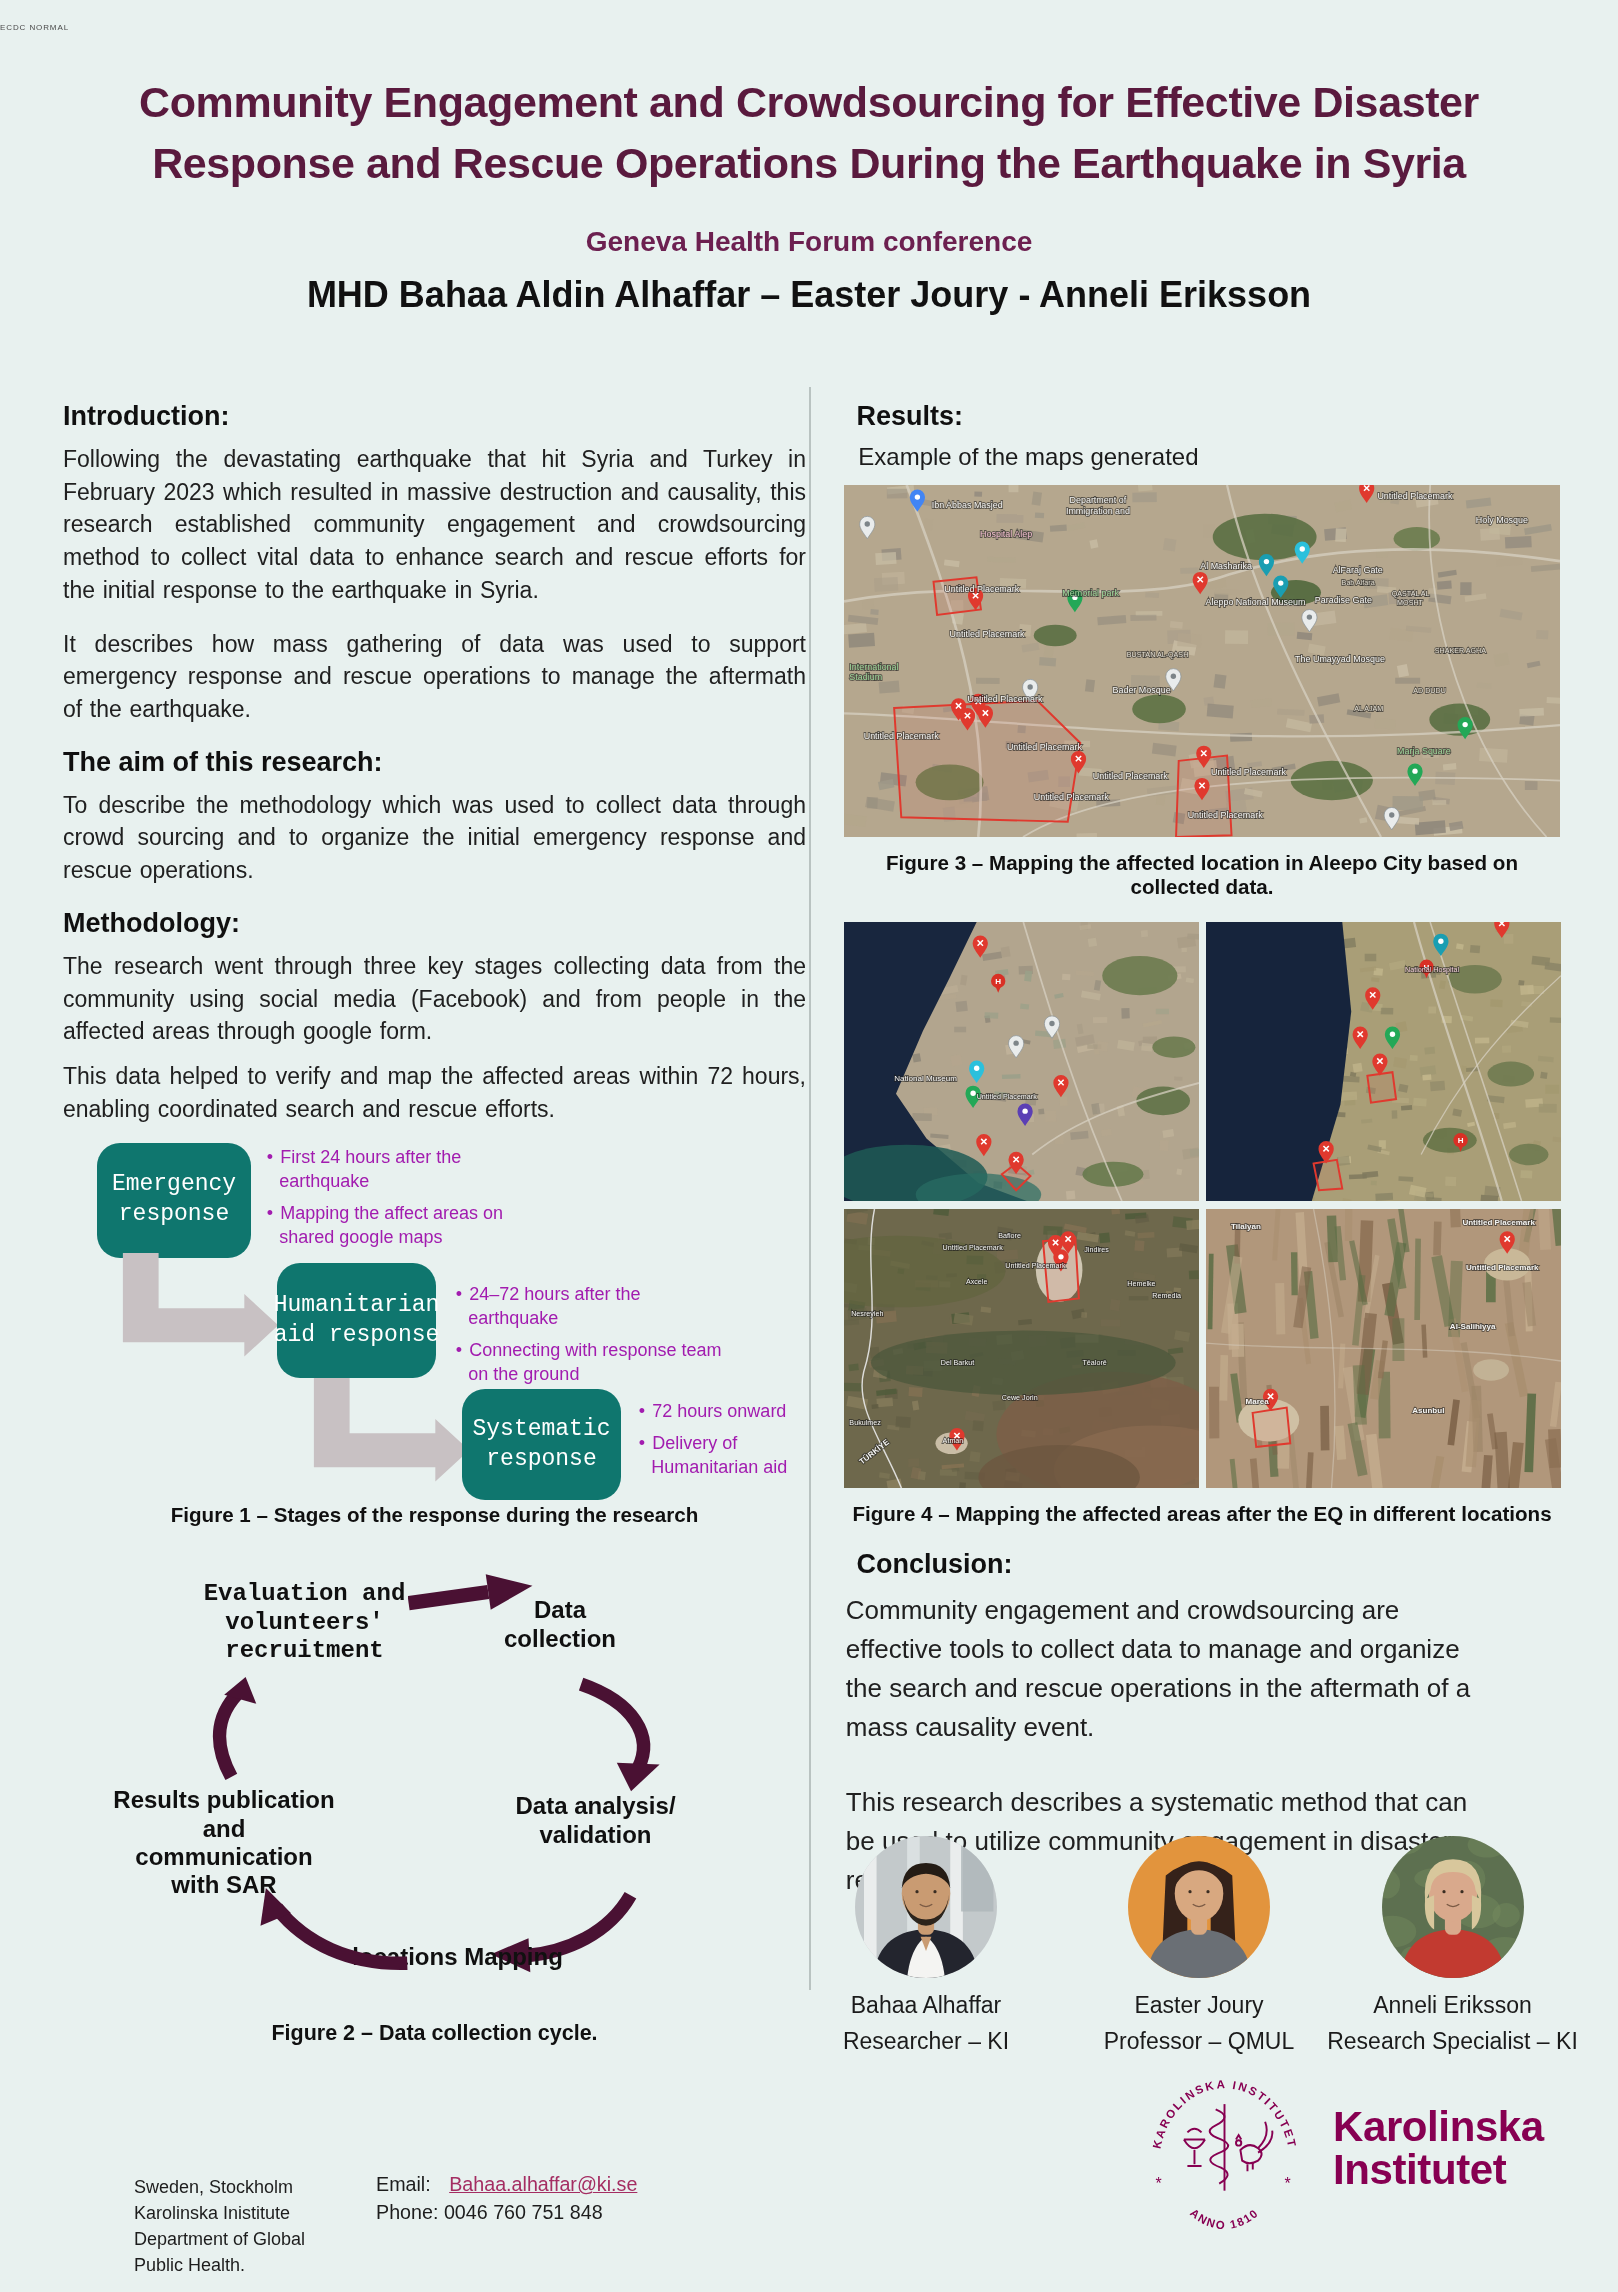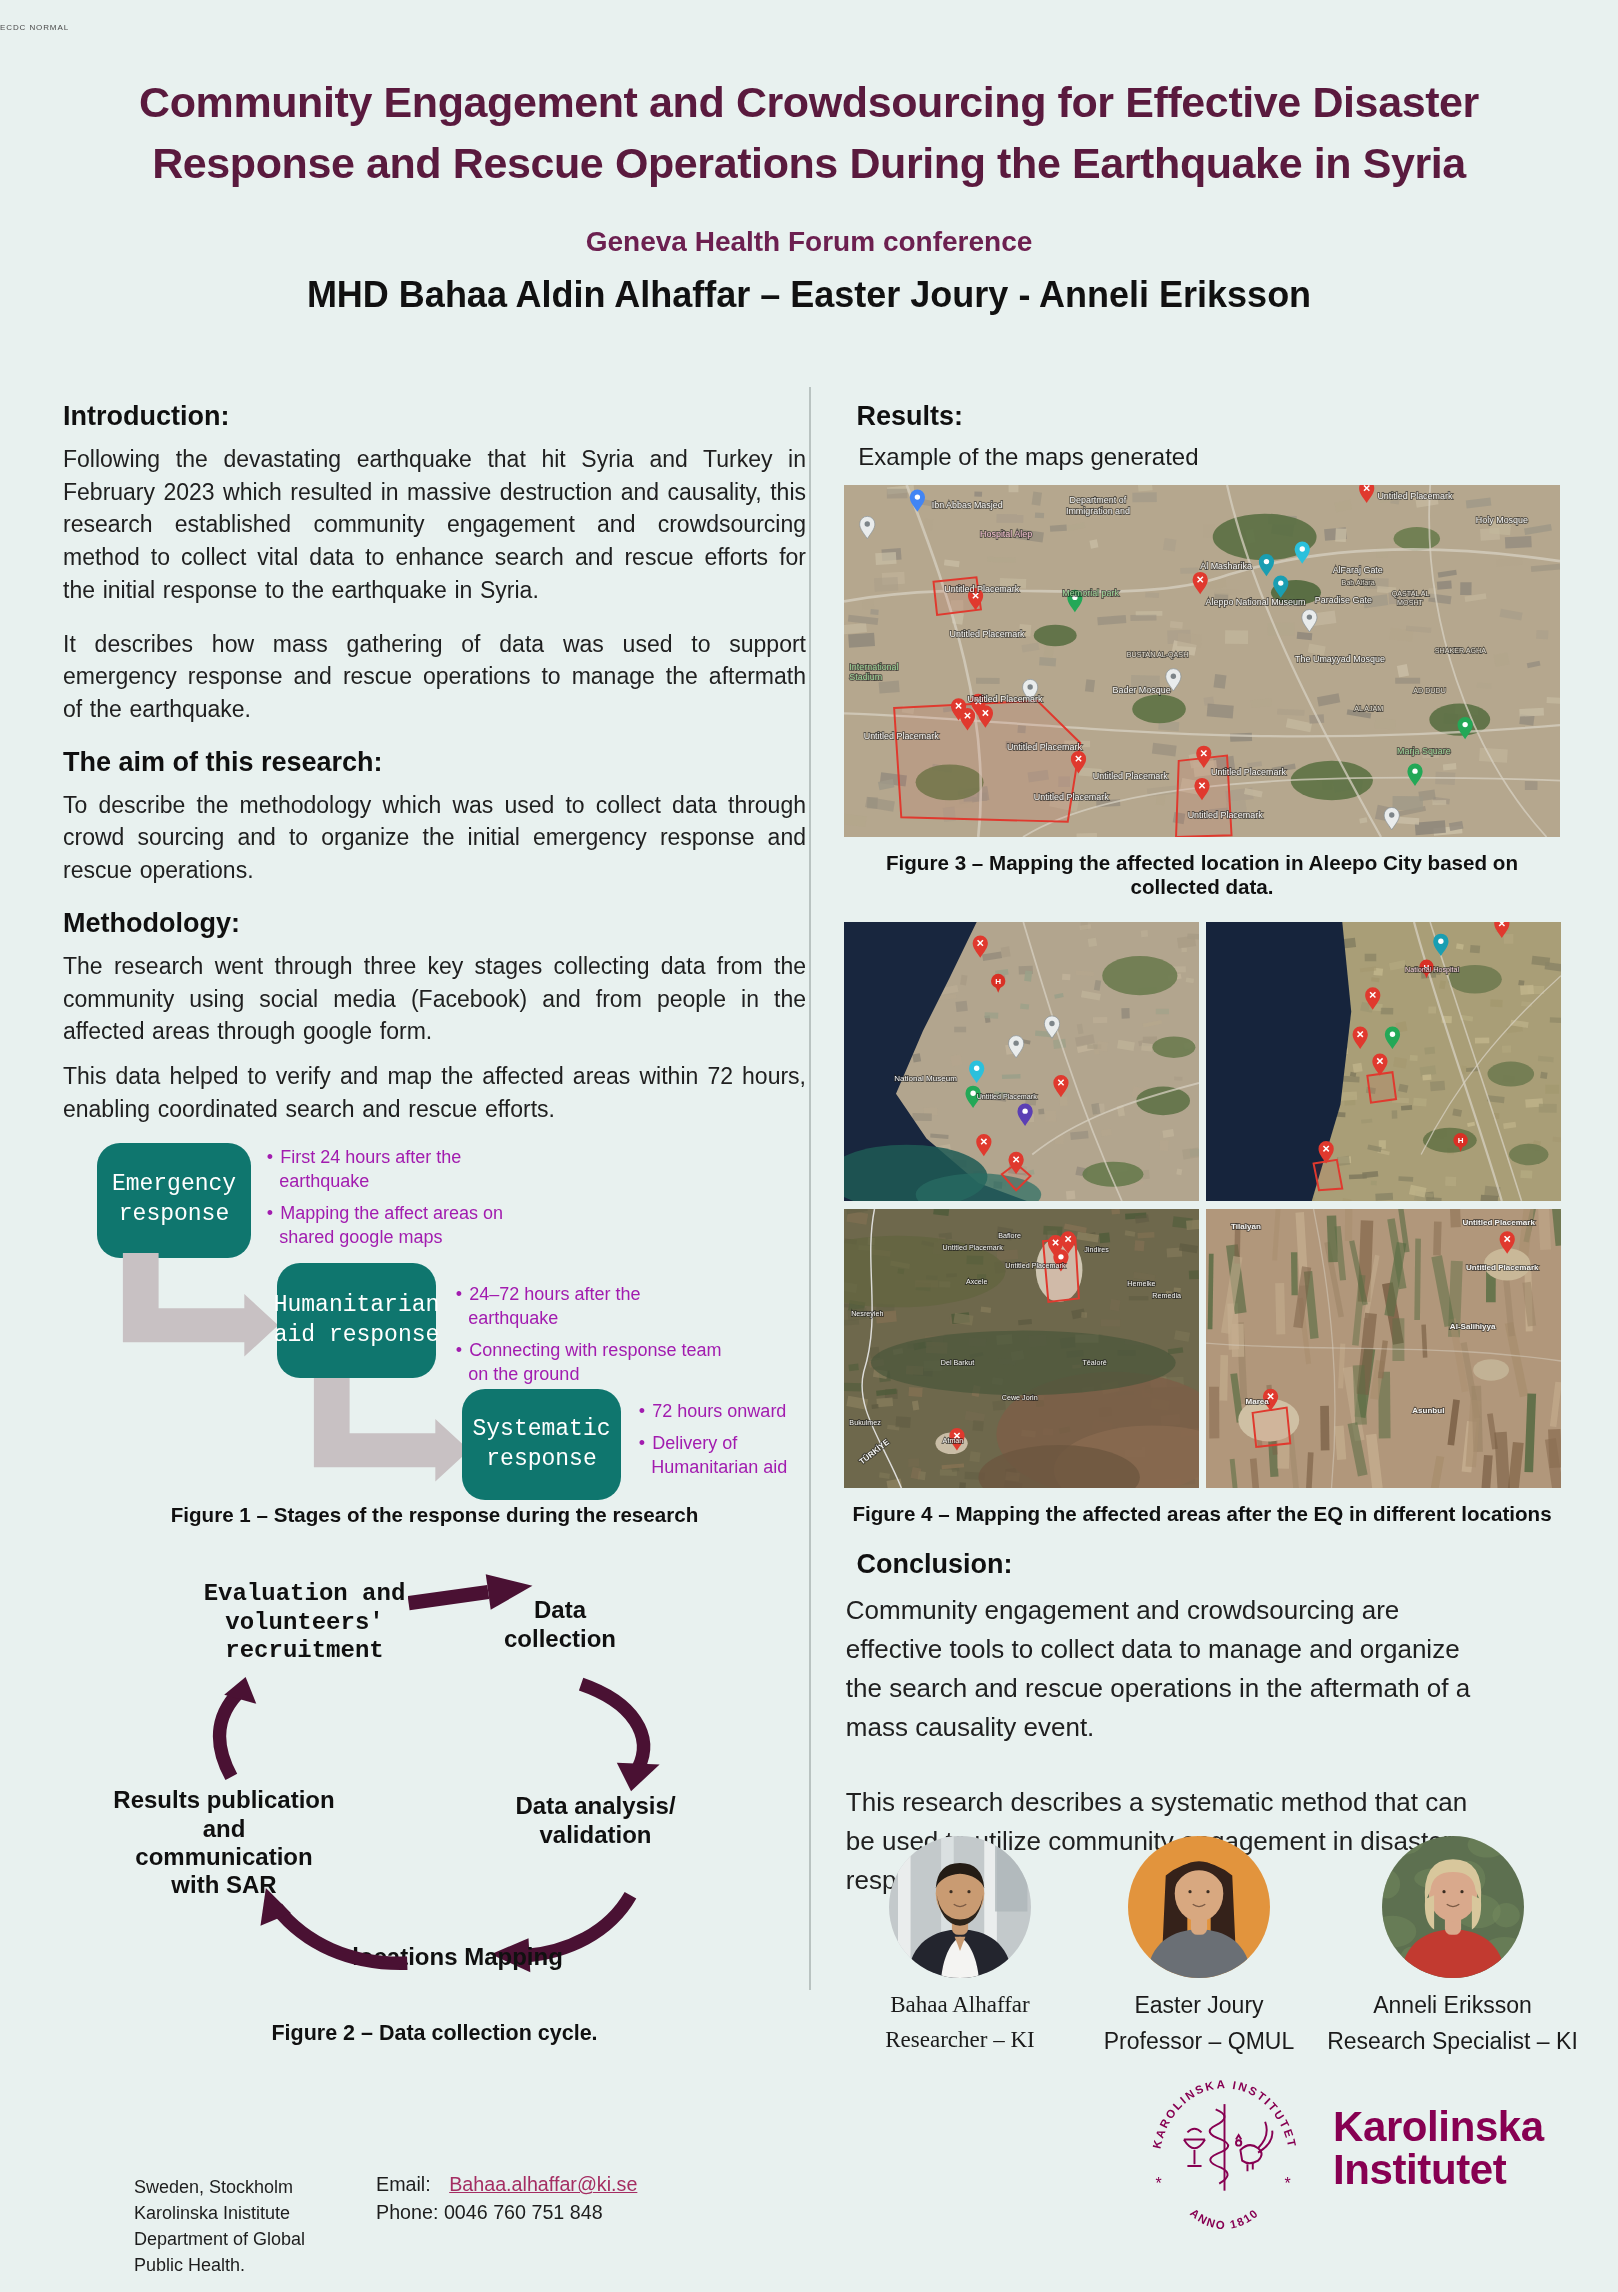--- a/index.html
+++ b/index.html
@@ -1116,21 +1116,21 @@
           </svg>
         </div>
     </div>
     <div class="figcap map-cap">Figure 4 – Mapping the affected areas after the EQ in different locations</div>
 
     <div class="h" style="padding-left:12.5px;">Conclusion:</div>
     <p class="concl-p">Community engagement and crowdsourcing are effective tools to collect data to manage and organize the search and rescue operations in the aftermath of a mass causality event.</p>
     <p class="concl-p">This research describes a systematic method that can be used to utilize community engagement in disaster response.</p>
   </div>
 
-  <div class="person" style="left:855px;top:1836px;width:210px;font-family:Liberation Serif, serif;">
+  <div class="person" style="left:821px;top:1836px;width:210px;">
     <div class="avatar">
         <svg viewBox="0 0 158 158">
           <defs>
             <clipPath id="av0">
               <circle cx="79" cy="79" r="79"></circle>
             </clipPath>
           </defs>
           <g clip-path="url(#av0)">
             <rect x="0" y="0" width="158" height="158" fill="#c3c9cb"></rect>
             <rect x="10" y="0" width="14" height="158" fill="#eef1f1" opacity="0.9"></rect>

